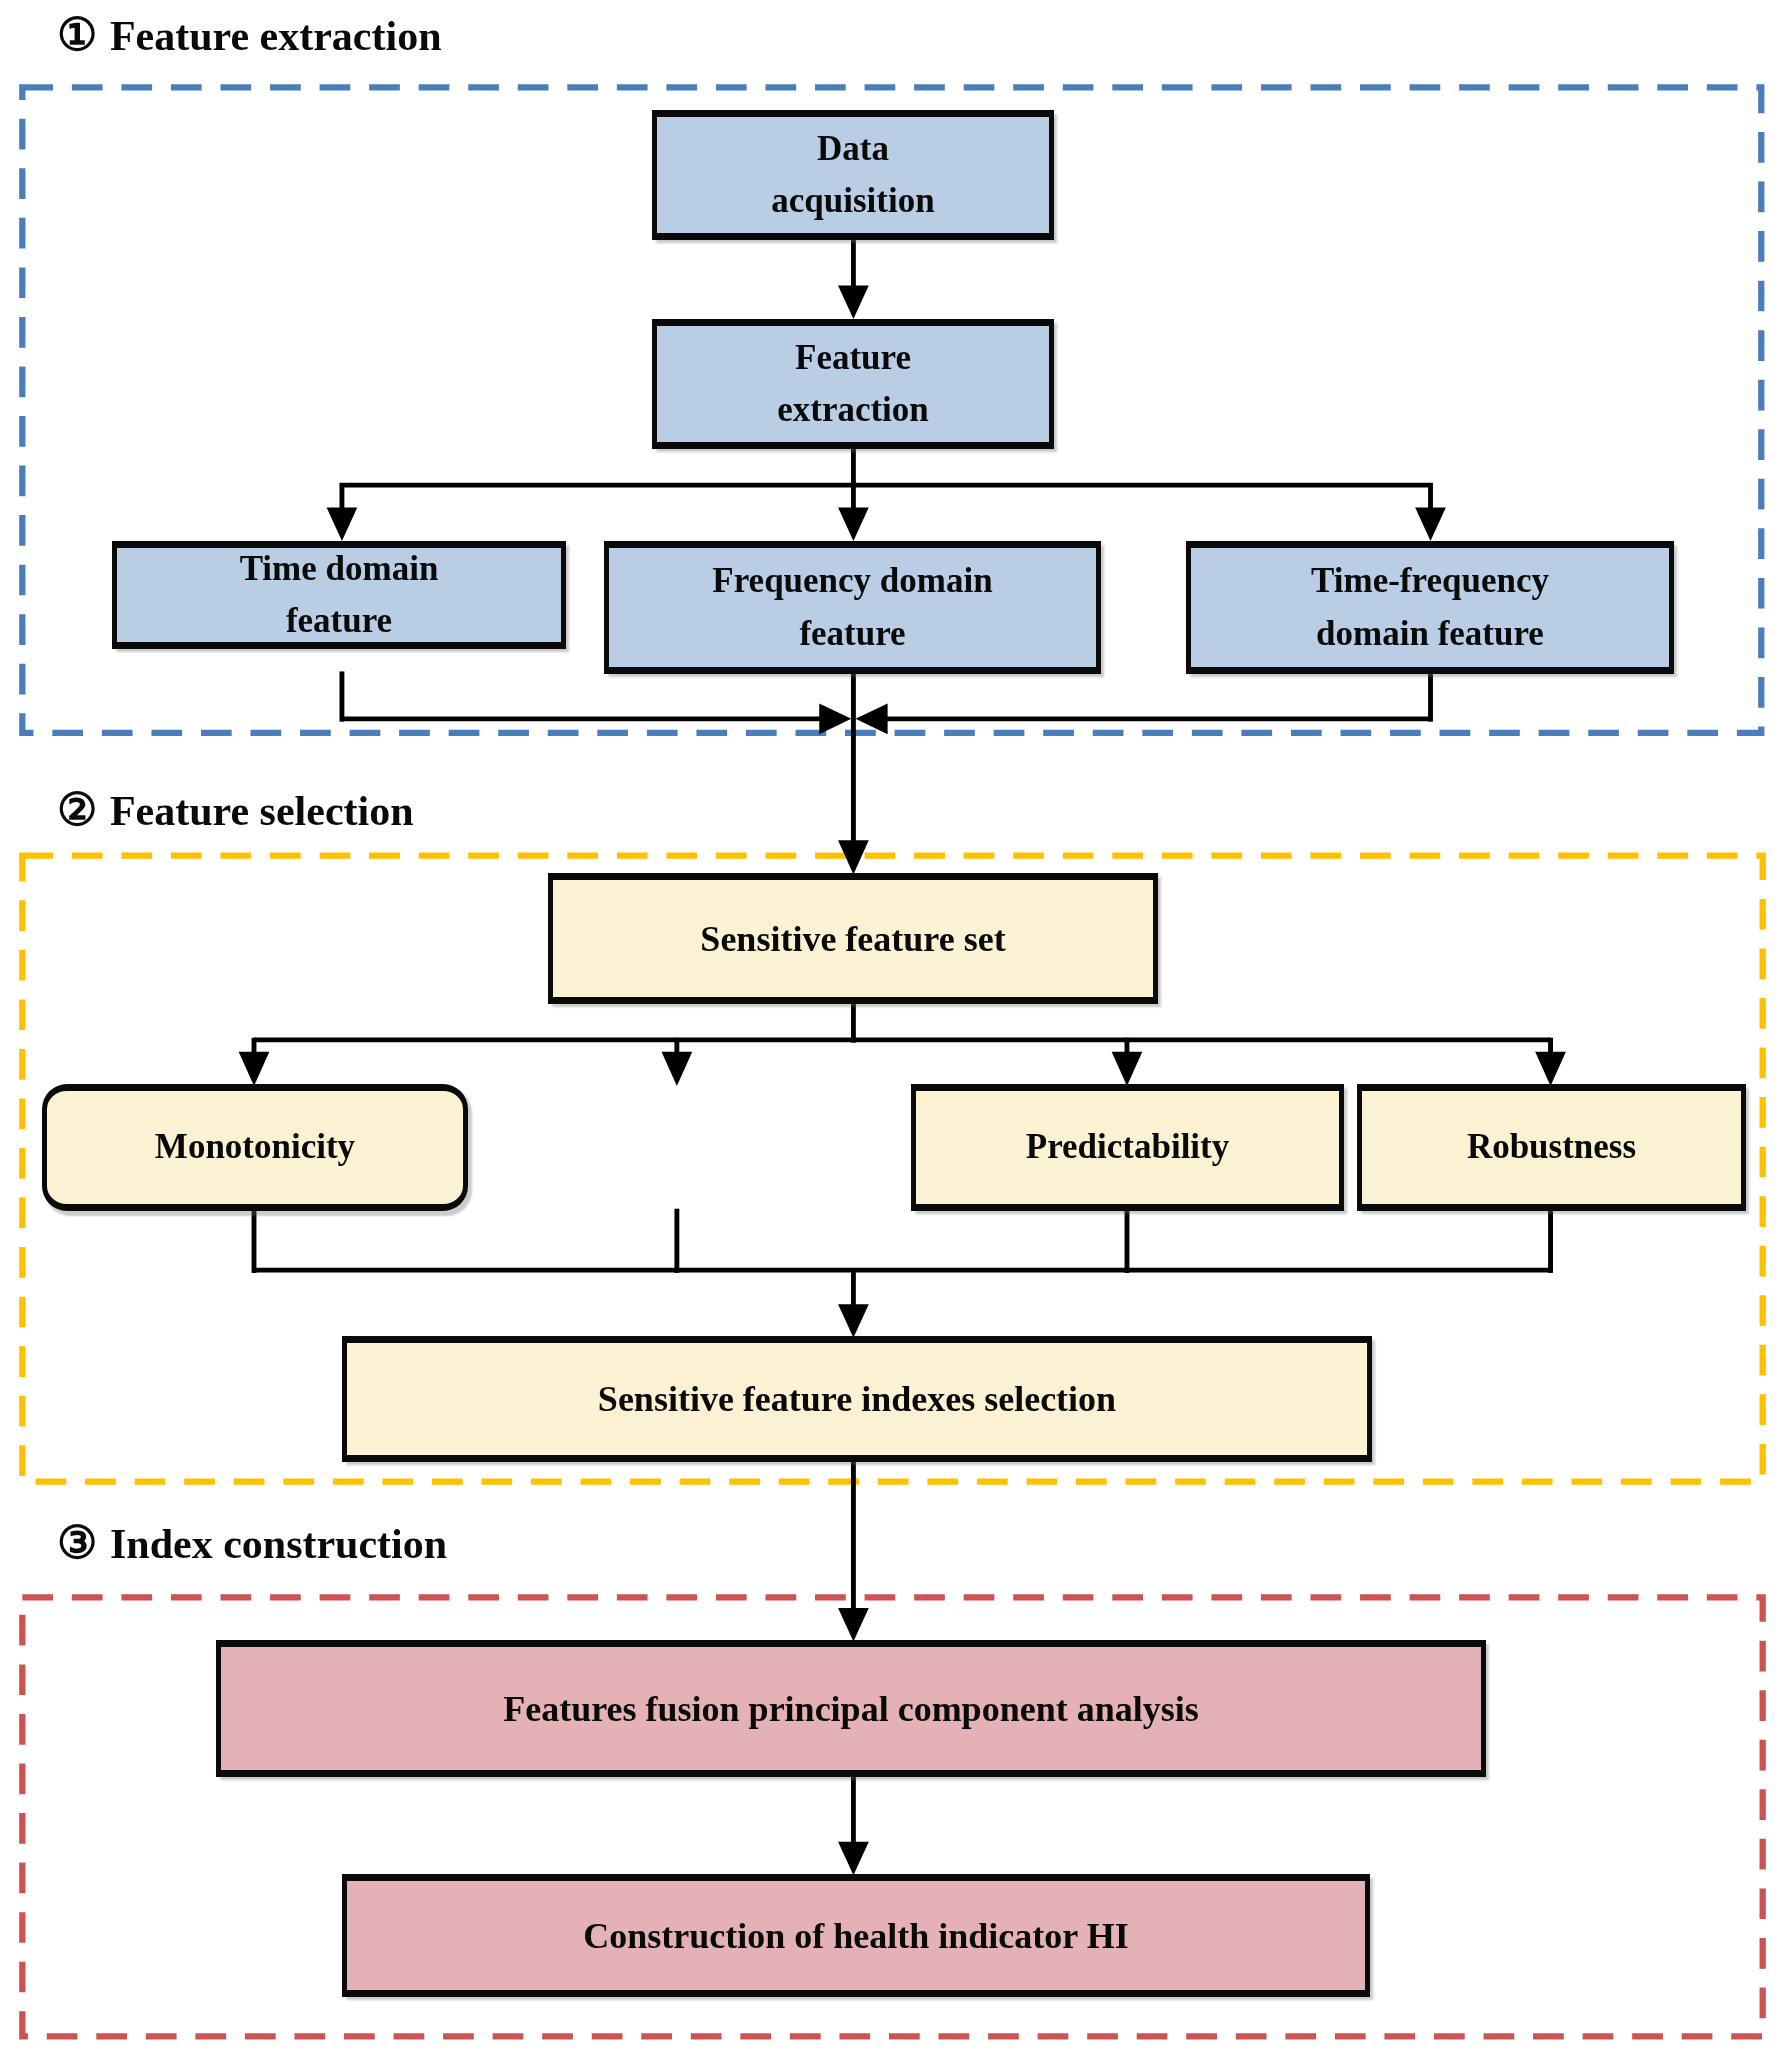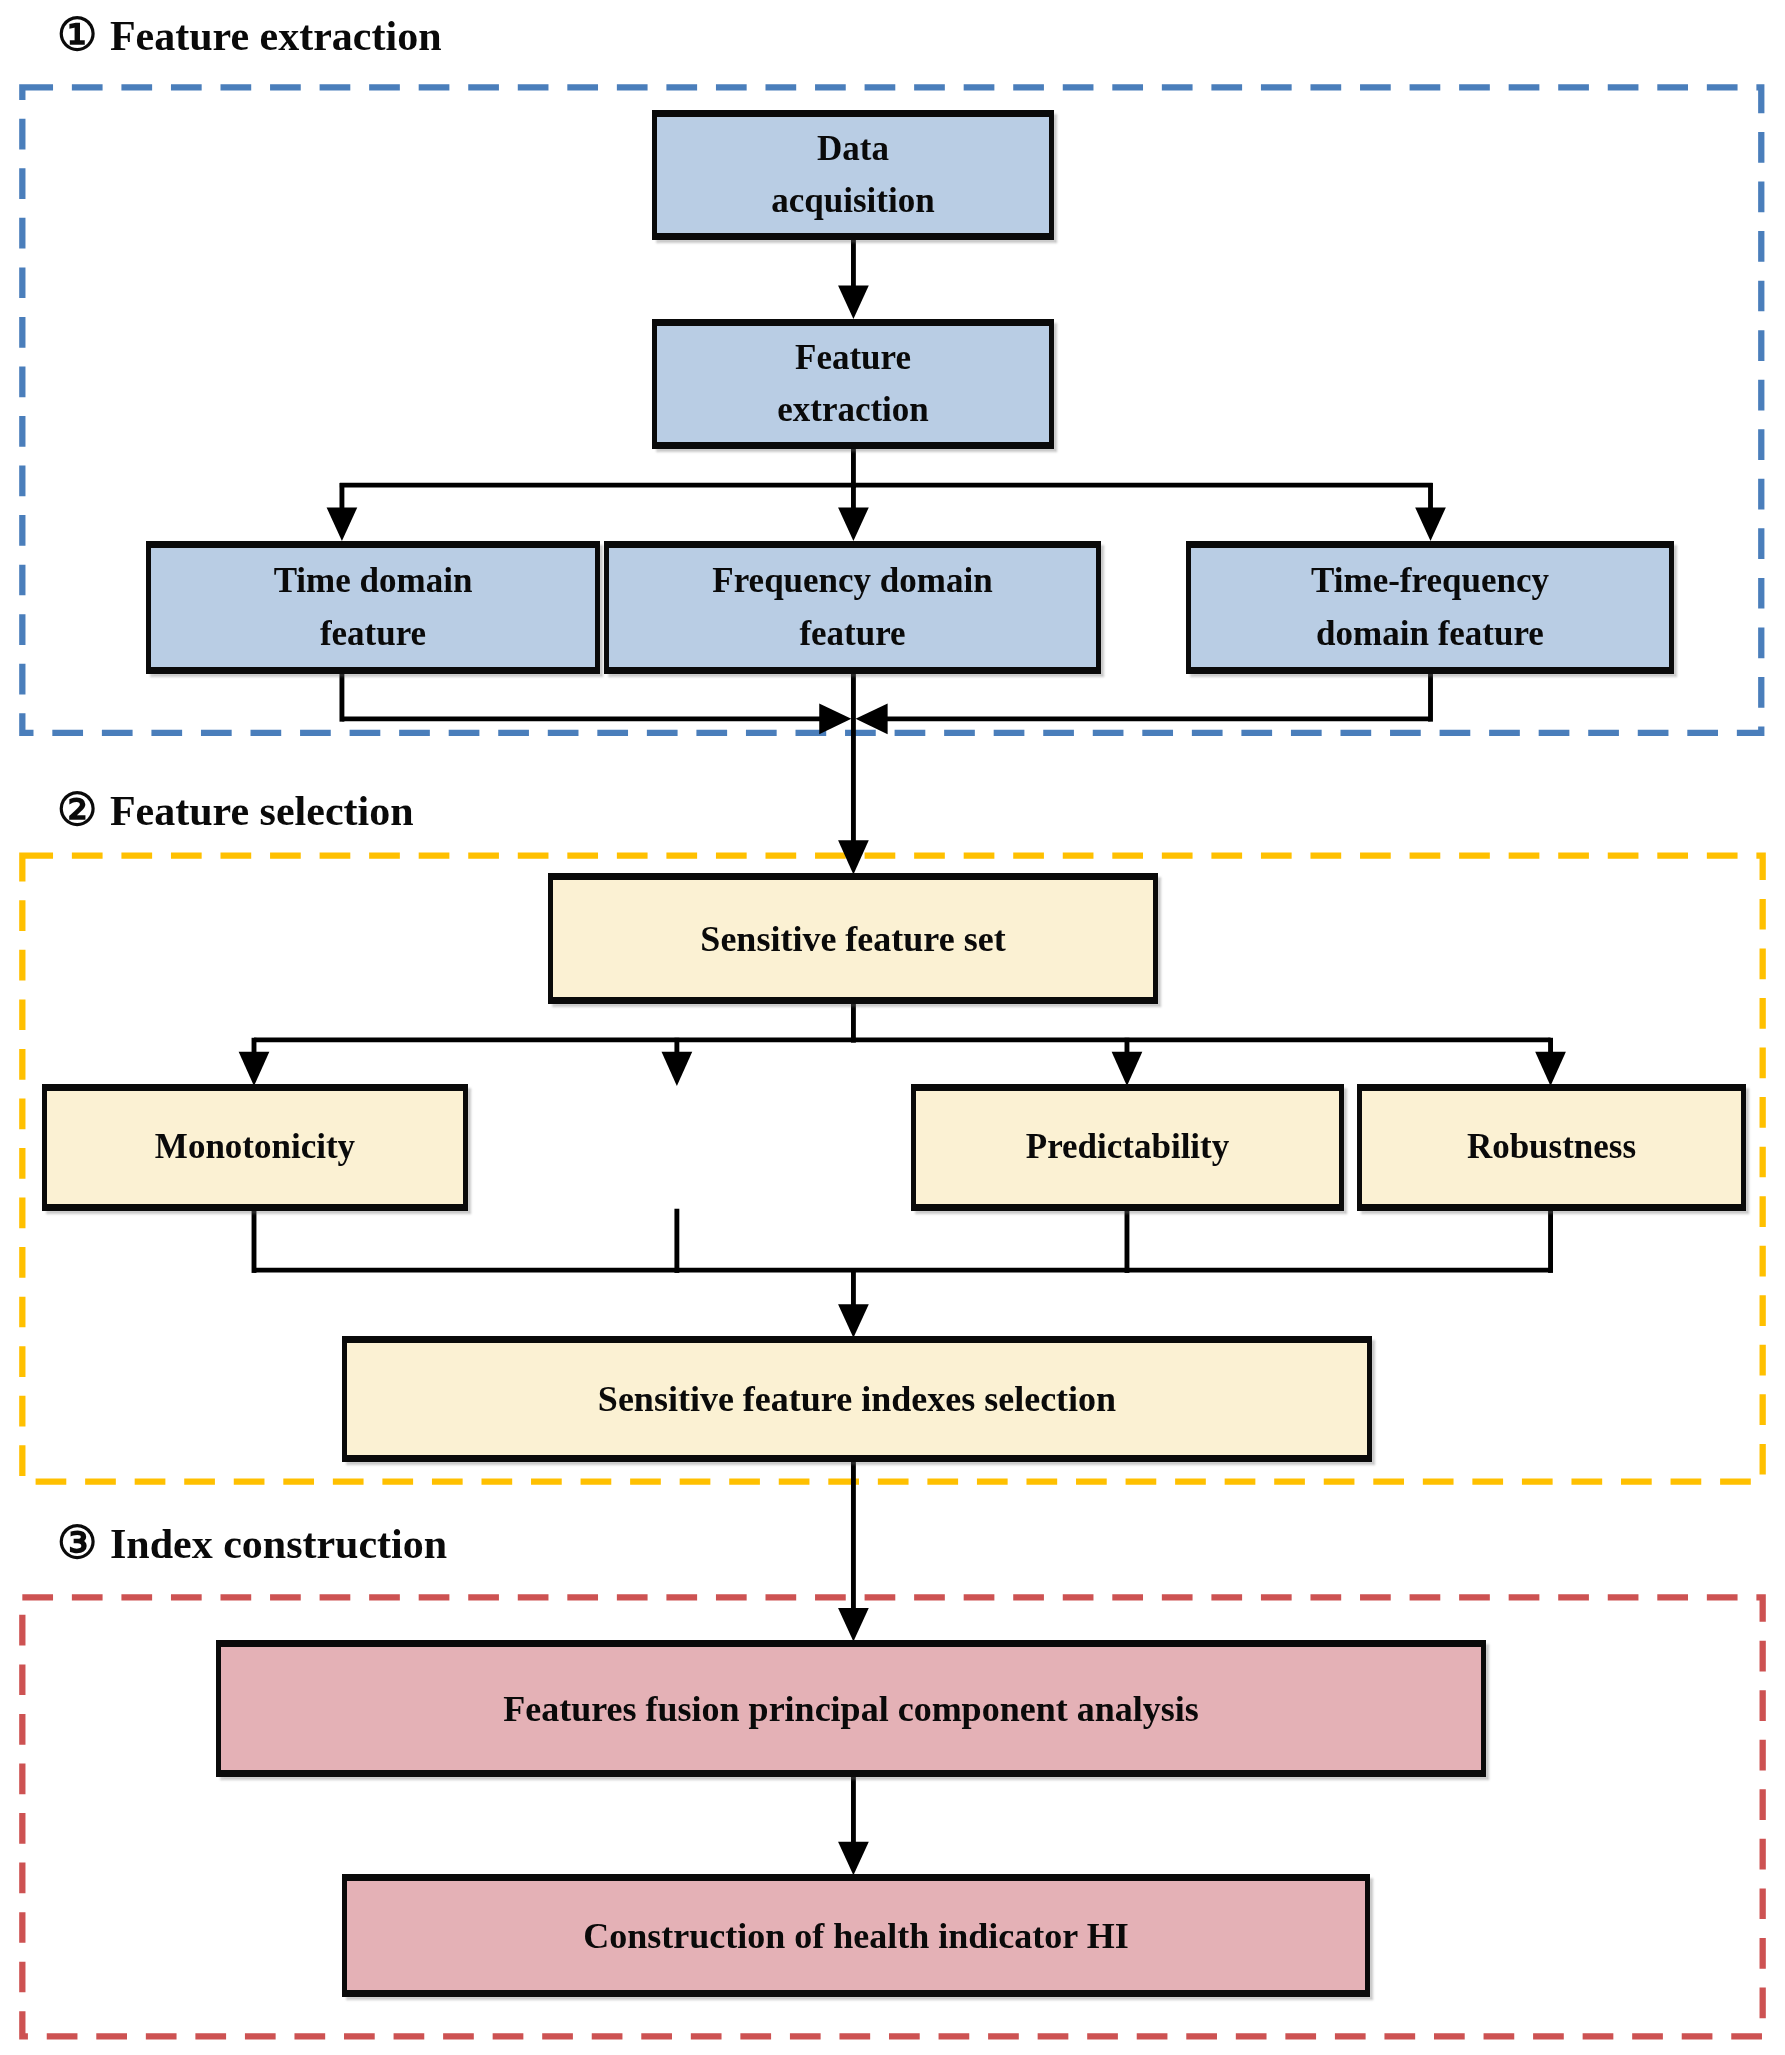--- a/index.html
+++ b/index.html
@@ -48,25 +48,25 @@
     white-space: pre-line;
     line-height: 1.5;
     padding: 0 7px;
   }
   .fs-50 { font-size: 35px; }
   .fs-52 { font-size: 36px; }
 
   
   #n-data-acquisition { left: 652px;  top: 110px;  width: 402px;  height: 130px; }
   #n-feature-extraction { left: 652px; top: 319px; width: 402px;  height: 130px; }
-  #n-time-domain { left: 112px;  top: 541px;  width: 454px;  height: 133px; margin-left: 34px; }
+  #n-time-domain { left: 112px;  top: 541px;  width: 454px;  height: 108px; }
   #n-frequency-domain { left: 604px; top: 541px; width: 497px;  height: 133px; }
   #n-time-frequency { left: 1186px; top: 541px; width: 488px;  height: 133px; }
   #n-sensitive-set { left: 548px; top: 873px; width: 610px;  height: 131px; }
-  #n-monotonicity { left: 42px;   top: 1084px; width: 426px;  height: 127px; }
+  #n-monotonicity { left: 42px;   top: 1084px; width: 426px;  height: 127px; border-radius: 25px; }
   #n-correlation { left: 484px;  top: 1084px; width: 389px;  height: 127px; }
   #n-predictability { left: 911px; top: 1084px; width: 433px; height: 127px; }
   #n-robustness { left: 1357px; top: 1084px; width: 389px;  height: 127px; }
   #n-indexes-selection { left: 342px; top: 1336px; width: 1030px; height: 126px; }
   #n-features-fusion { left: 216px; top: 1640px; width: 1270px; height: 137px; }
   #n-hi-construction { left: 342px; top: 1874px; width: 1028px; height: 123px; }
 
   #t-section1 { left: 57px; top: 8.4px; }
   #t-section2 { left: 57px; top: 783px; }
   #t-section3 { left: 57px; top: 1516px; }

